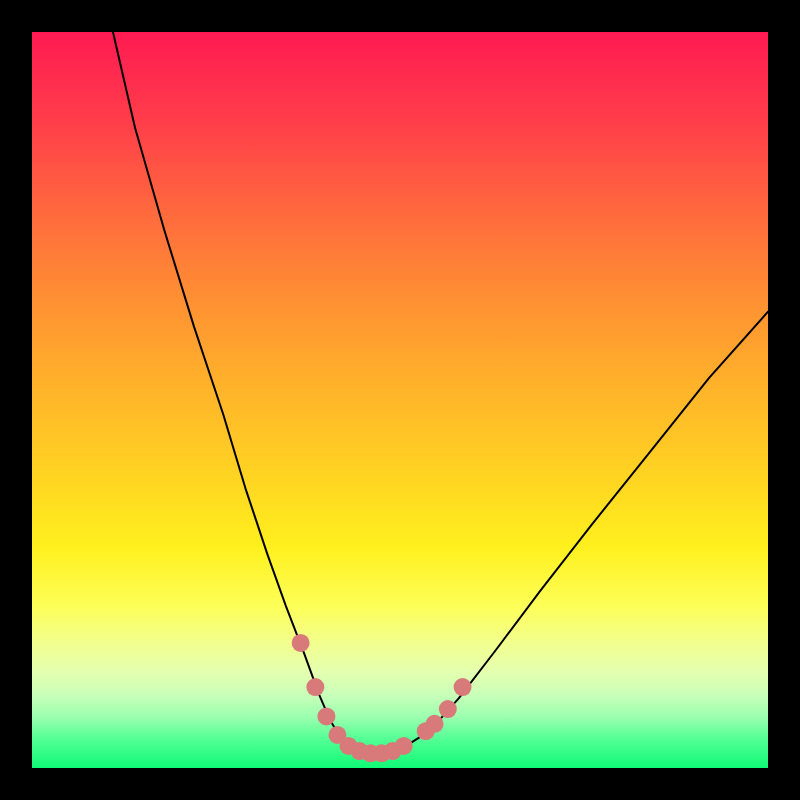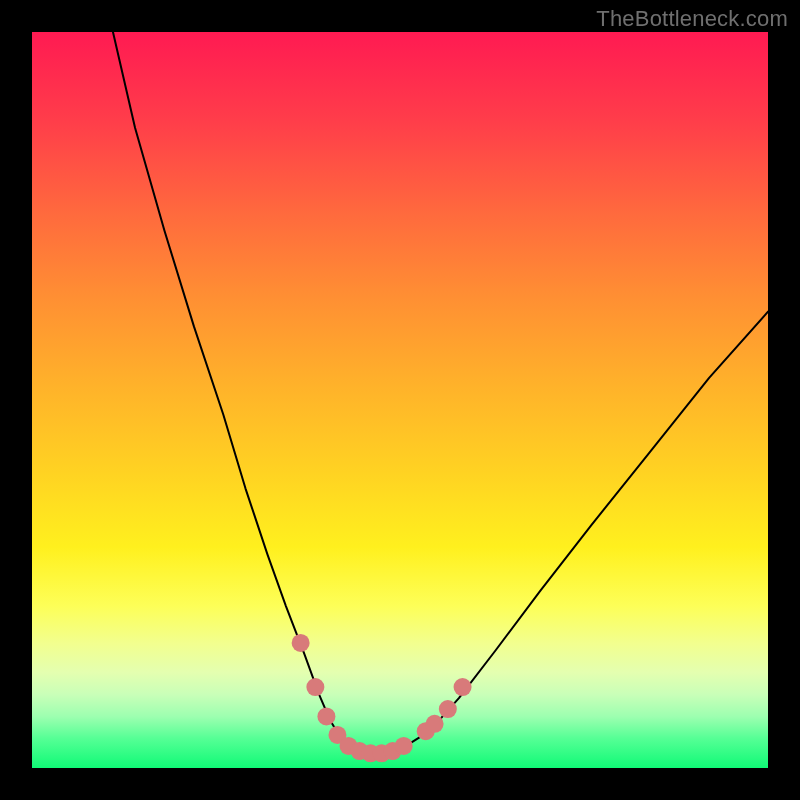--- a/index.html
+++ b/index.html
@@ -56,21 +56,20 @@
     top: 0;
     width: 736px;
     height: 736px;
     overflow: visible;
   }
 </style>
 </head>
 <body>
 
 <div class="container">
-  <div class="watermark">TheBottleneck.com</div>
   <div class="plot">
     <svg class="curve" viewBox="0 0 736 736" preserveAspectRatio="none">
       <path id="curve-path" fill="none" stroke="#000000" stroke-width="2" stroke-linejoin="round" stroke-linecap="round" d="M80.96 0.00 L103.04 95.68 L132.48 198.72 L161.92 294.40 L191.36 382.72 L213.44 456.32 L235.52 522.56 L253.92 574.08 L272.32 621.92 L287.04 662.40 L298.08 688.16 L309.12 706.56 L320.16 717.60 L331.20 721.28 L345.92 721.28 L368.00 717.60 L397.44 699.20 L426.88 666.08 L463.68 618.24 L507.84 559.36 L559.36 493.12 L618.24 419.52 L677.12 345.92 L736.00 279.68"></path>
       <g id="markers">
           <circle cx="268.64" cy="610.88" r="9" fill="#d87a7a"></circle>
           <circle cx="283.36" cy="655.04" r="9" fill="#d87a7a"></circle>
           <circle cx="294.40" cy="684.48" r="9" fill="#d87a7a"></circle>
           <circle cx="305.44" cy="702.88" r="9" fill="#d87a7a"></circle>
           <circle cx="316.48" cy="713.92" r="9" fill="#d87a7a"></circle>
           <circle cx="327.52" cy="719.07" r="9" fill="#d87a7a"></circle>

